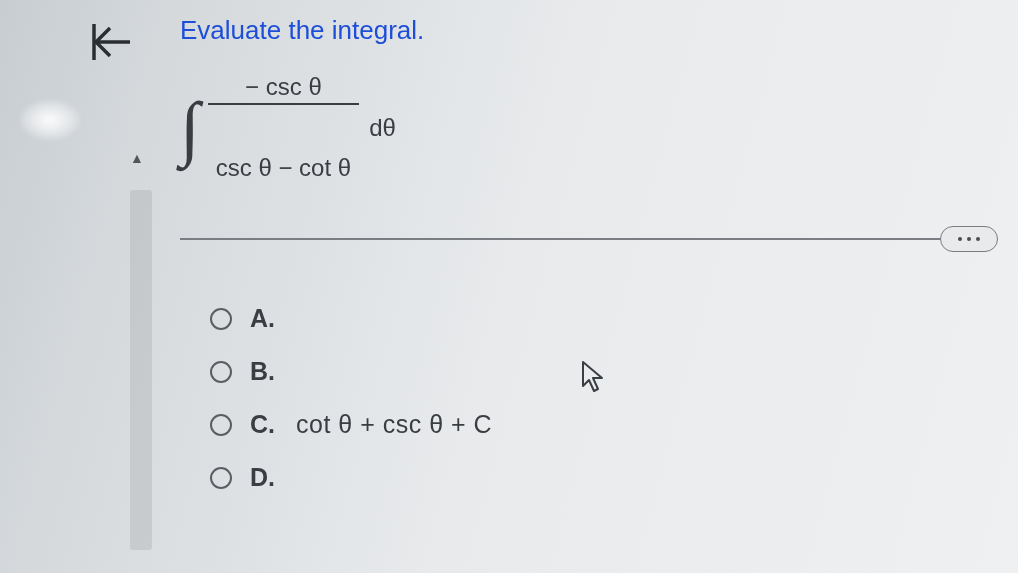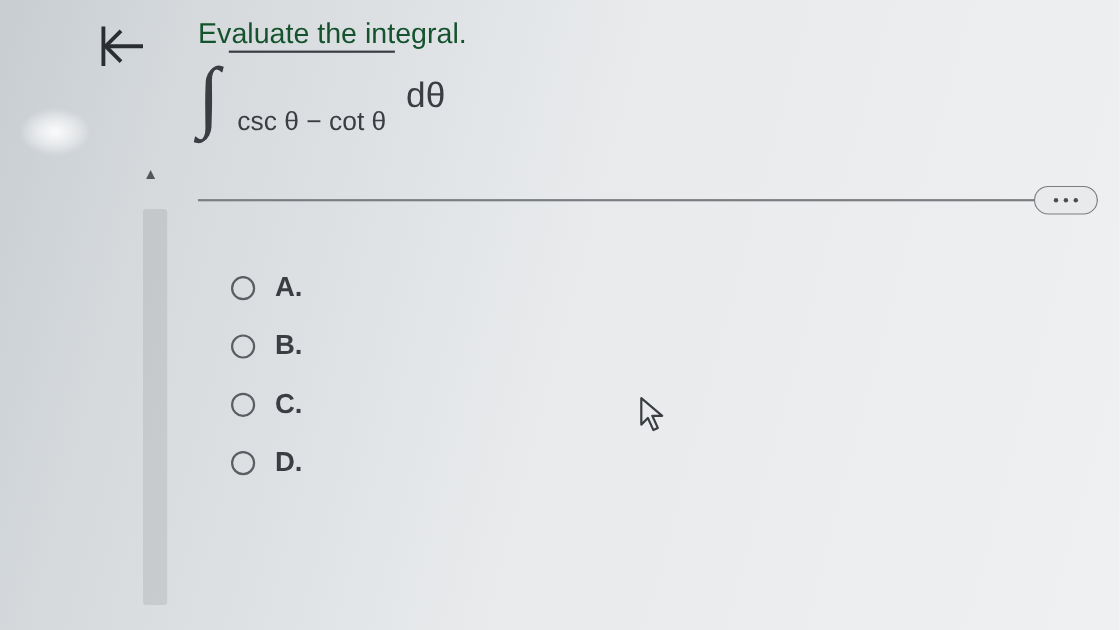--- a/index.html
+++ b/index.html
@@ -52,21 +52,22 @@
       border-radius: 3px;
     }
     .content {
       position: absolute;
       left: 180px;
       top: 15px;
       right: 30px;
     }
     .prompt {
       font-size: 26px;
-      color: #14532d;
+      color: #1d4ed8;
+      margin-bottom: 25px;
       font-weight: 400;
     }
     .integral-row {
       display: flex;
       align-items: center;
       margin-bottom: 40px;
       color: #3a3e42;
     }
     .int-sign {
       font-size: 72px;
@@ -82,21 +83,21 @@
       font-size: 24px;
       margin-right: 6px;
     }
     .numer { padding: 2px 8px; }
     .denom { padding: 2px 8px; margin-top: 47px; }
     .fline {
       width: 100%;
       height: 2px;
       background: #3a3e42;
     }
-    .dtheta { font-size: 32px; margin-left: 4px; }
+    .dtheta { font-size: 24px; margin-left: 4px; }
     .divider-row {
       position: relative;
       height: 30px;
       margin-bottom: 50px;
     }
     .divider {
       position: absolute;
       left: 0;
       right: -10px;
       top: 14px;
@@ -166,20 +167,21 @@
   <div class="caret-up">▲</div>
   <div class="scroll-track"></div>
 </div>
 
 <div class="content">
   <div class="prompt">Evaluate the integral.</div>
 
   <div class="integral-row">
     <div class="int-sign">∫</div>
     <div class="fraction">
+      <div class="numer">− csc θ</div>
       <div class="fline"></div>
       <div class="denom">csc θ − cot θ</div>
     </div>
     <div class="dtheta">dθ</div>
   </div>
 
   <div class="divider-row">
     <div class="divider"></div>
     <div class="dots-badge">
       <span></span>
@@ -193,20 +195,21 @@
       <div class="radio"></div>
       <div class="opt-letter">A.</div>
     </div>
     <div class="option">
       <div class="radio"></div>
       <div class="opt-letter">B.</div>
     </div>
     <div class="option">
       <div class="radio"></div>
       <div class="opt-letter">C.</div>
+      <div class="opt-text">cot θ + csc θ + C</div>
     </div>
     <div class="option">
       <div class="radio"></div>
       <div class="opt-letter">D.</div>
     </div>
   </div>
 </div>
 
 <div class="cursor">
   <svg width="28" height="36" viewBox="0 0 28 36">

